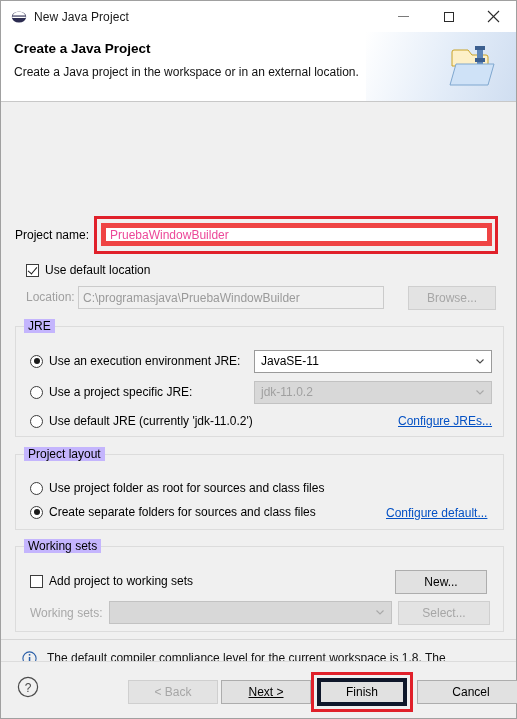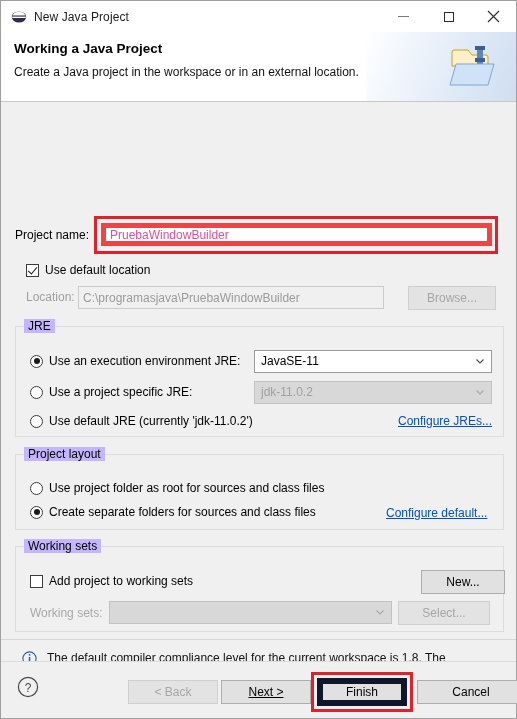--- a/index.html
+++ b/index.html
@@ -264,21 +264,21 @@
     align-items: center;
     justify-content: center;
     position: absolute;
   }
   .btn.disabled {
     color: #a6a6a6;
     background: #e3e3e3;
     border-color: #cfcfcf;
   }
   .btn.primary {
-    border: 6px solid #0f172a;
+    border: 4px solid #0f172a;
     background: #e1e1e1;
   }
 
   .link {
     position: absolute;
     font-size: 12px;
     color: #0451c4;
     text-decoration: underline;
   }
 
@@ -348,21 +348,21 @@
         <svg width="13" height="13" viewBox="0 0 13 13">
           <line x1="1" y1="1" x2="12" y2="12" stroke="#2b2b2b" stroke-width="1.1"></line>
           <line x1="12" y1="1" x2="1" y2="12" stroke="#2b2b2b" stroke-width="1.1"></line>
         </svg>
       </div>
     </div>
   </div>
 
   <div class="header">
     <div class="header-glow"></div>
-    <div class="header-title">Working a Java Project</div>
+    <div class="header-title">Create a Java Project</div>
     <div class="header-sub">Create a Java project in the workspace or in an external location.</div>
     <svg class="header-icon" viewBox="0 0 56 52">
       <path d="M6 16 L6 12 Q6 10 8 10 L22 10 L26 15 L40 15 Q42 15 42 17 L42 26 L6 26 Z" fill="#fdf0c8" stroke="#c9a227" stroke-width="1"></path>
       <rect x="31" y="8" width="6" height="18" fill="#5f86b8"></rect>
       <rect x="29" y="6" width="10" height="4" fill="#3c5f8f"></rect>
       <rect x="29" y="18" width="10" height="4" fill="#3c5f8f"></rect>
       <path d="M10 24 L48 24 L42 45 L4 45 Z" fill="#cfe2f7" stroke="#7fa7cf" stroke-width="1"></path>
     </svg>
   </div>
 
@@ -434,21 +434,21 @@
     <a class="link" style="left:385px; top:404px;" href="#">Configure default...</a>
 
     <div class="group" style="left:14px; top:444px; width:489px; height:86px;">
       <span class="group-title">Working sets</span>
     </div>
 
     <div class="row" style="left:29px; top:472px;">
       <span class="cbox"></span>
       <span class="label-inline">Add project to working sets</span>
     </div>
-    <div class="btn" style="left:420px; top:468px; width:84px;">
+    <div class="btn" style="left:394px; top:468px; width:92px;">
       <span>New...</span>
     </div>
 
     <div class="row" style="left:29px; top:504px;">
       <span class="label-inline" style="color:#a8a8a8;">Working sets:</span>
     </div>
     <div class="combo disabled" style="position:absolute; left:108px; top:499px; width:283px;">
       <span></span>
       <svg class="chev" viewBox="0 0 8 5">
         <path d="M0.5 0.5 L4 4 L7.5 0.5" fill="none" stroke="#a8a8a8" stroke-width="1.1"></path>

